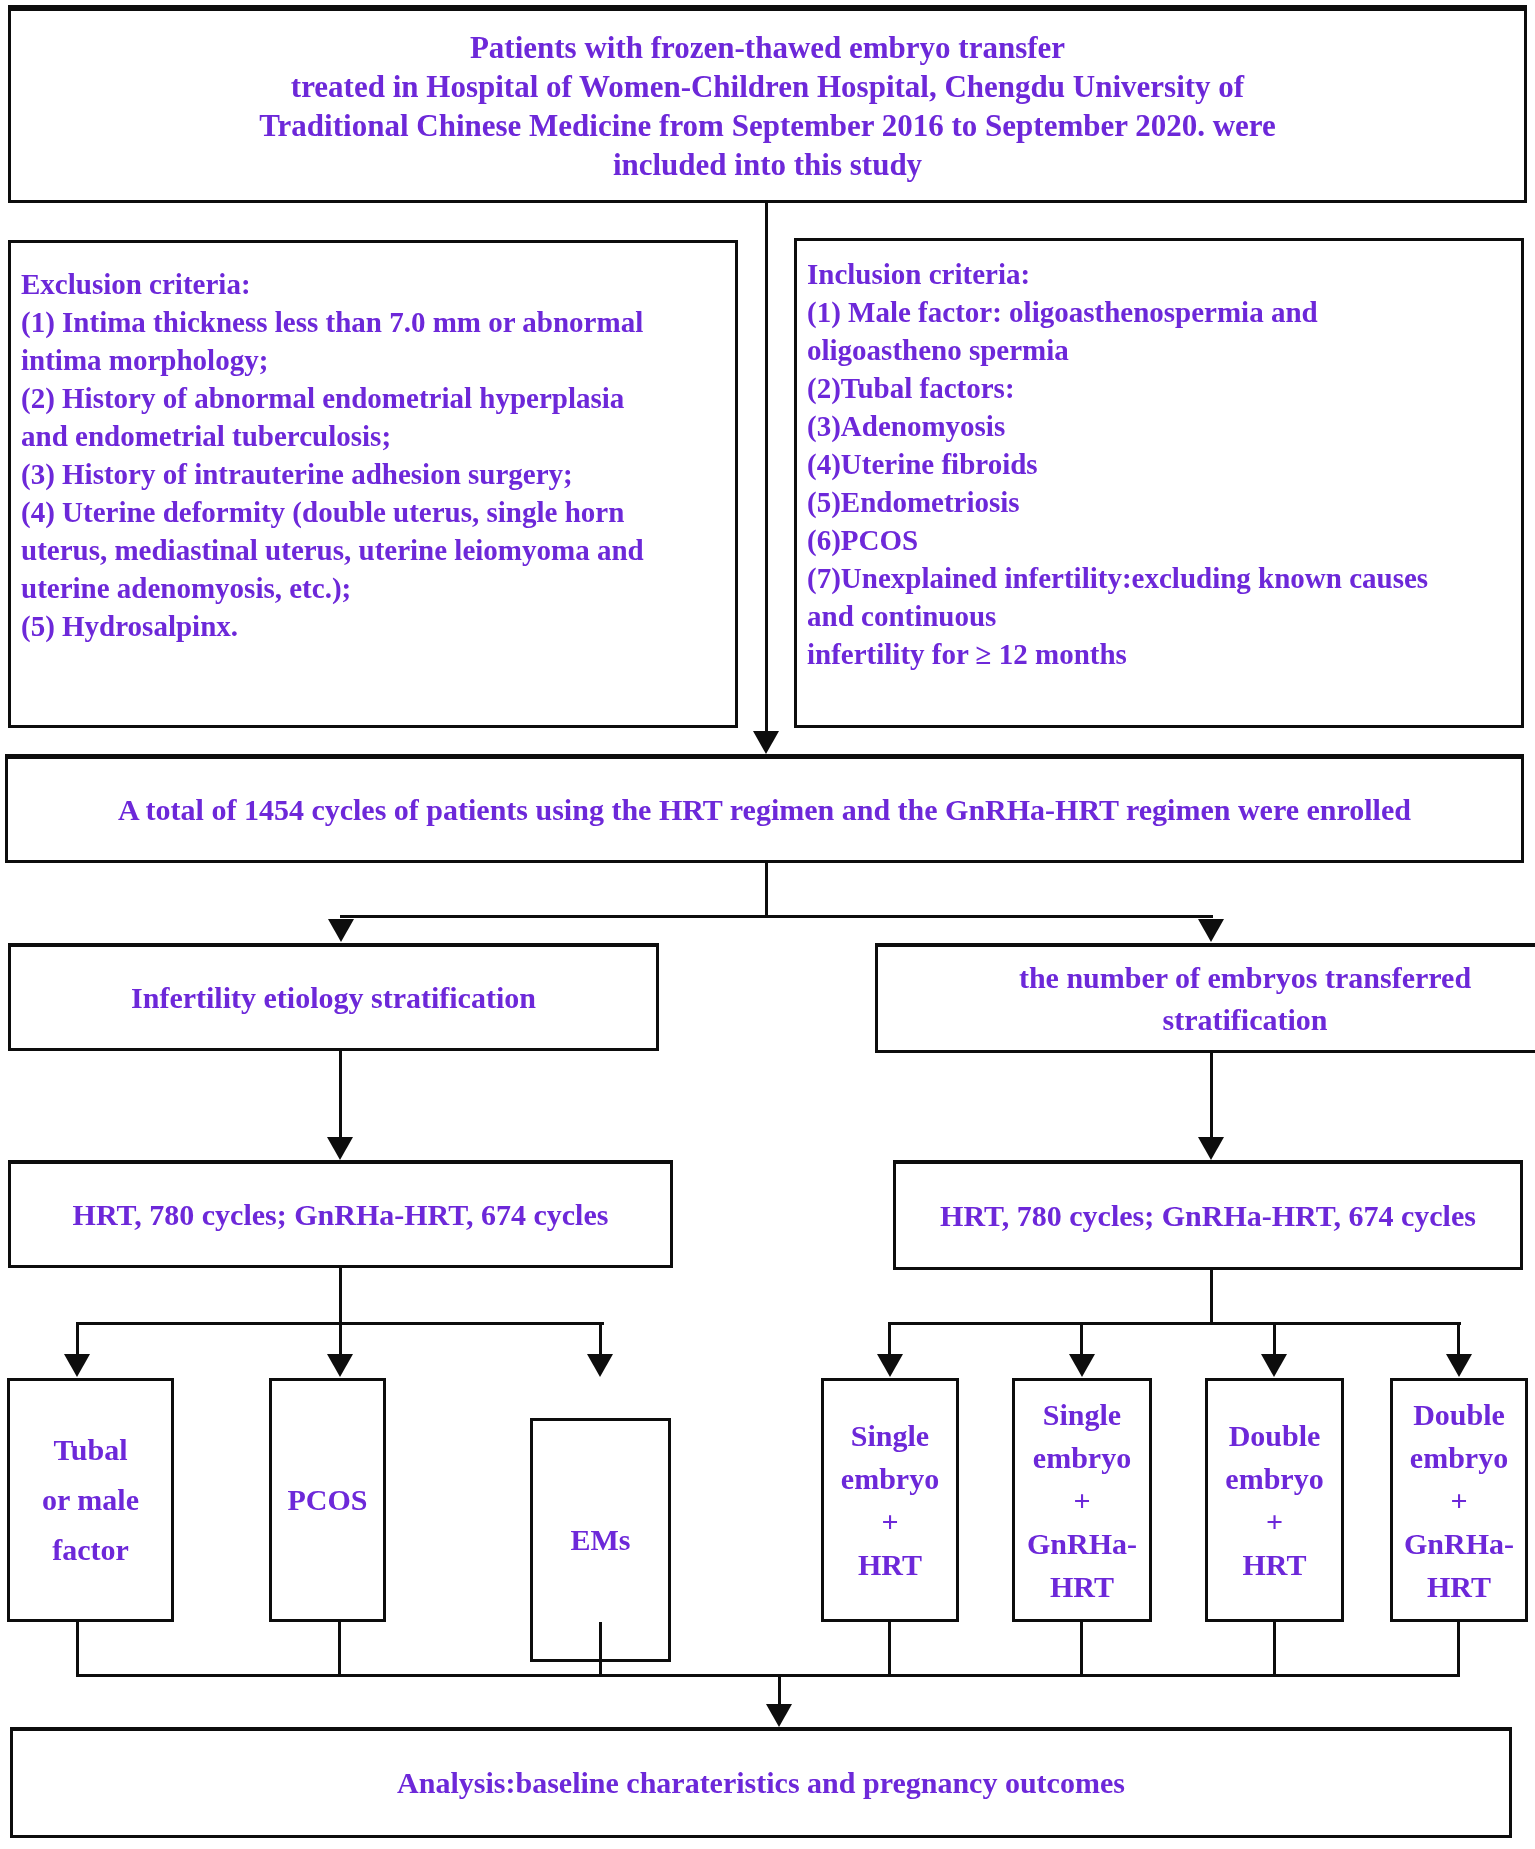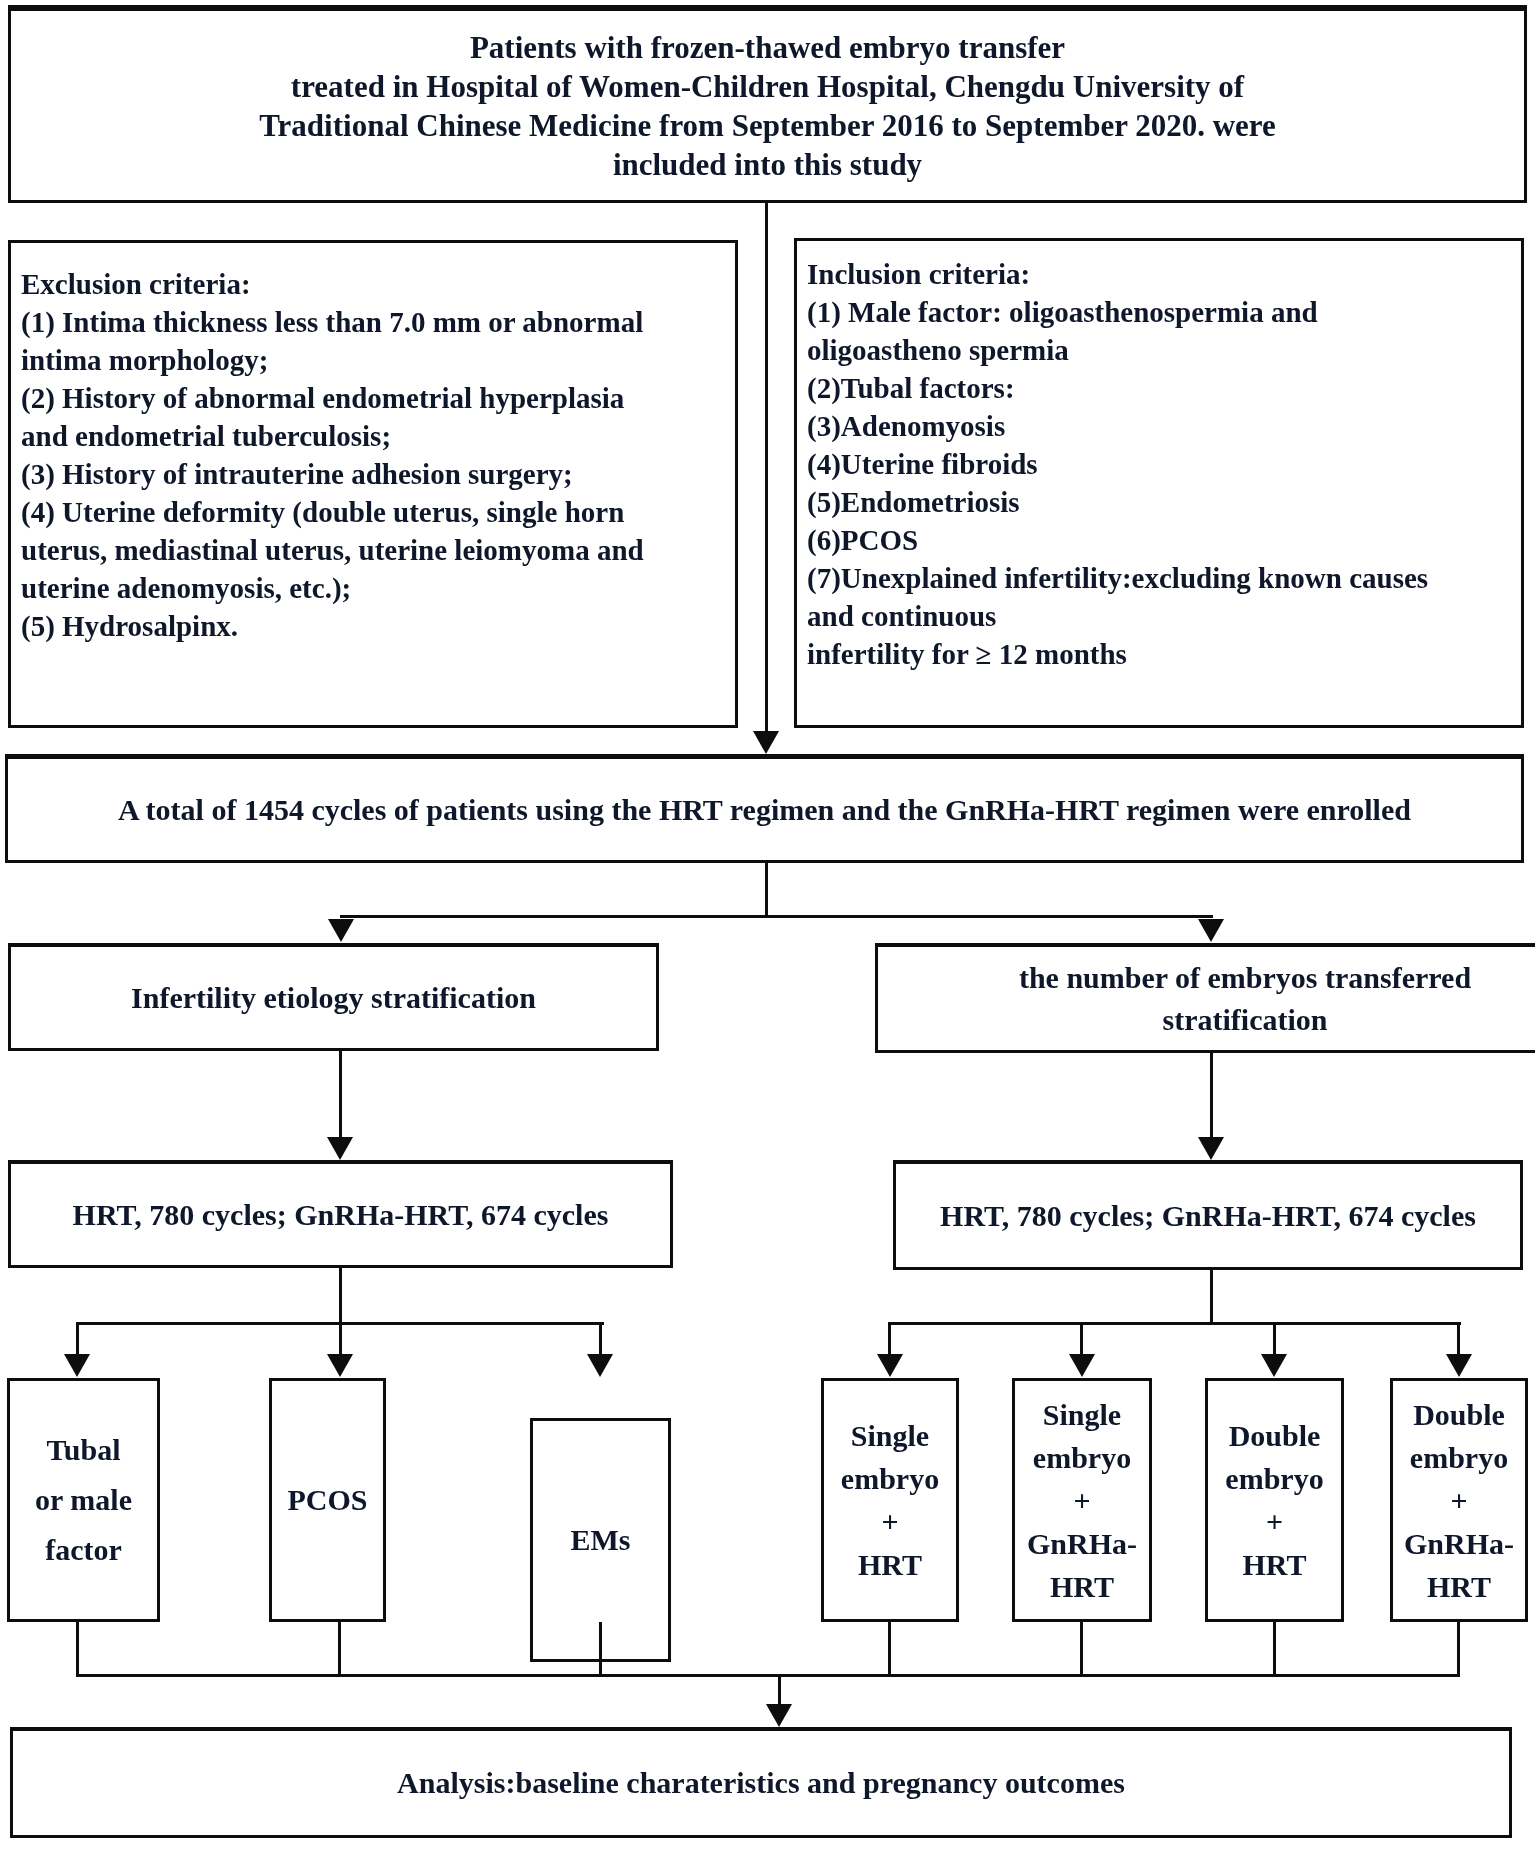--- a/index.html
+++ b/index.html
@@ -2,21 +2,21 @@
 <html><head>
 <meta charset="utf-8">
 <style>
   html,body{margin:0;padding:0;background:#ffffff;}
   .canvas{
     position:relative;
     width:1535px;height:1849px;
     background:#ffffff;
     font-family:"Liberation Serif","DejaVu Serif",serif;
     font-weight:bold;
-    color:#0f172a;
+    color:#6d28d9;
     overflow:hidden;
   }
   .box{
     position:absolute;
     box-sizing:border-box;
     background:#ffffff;
     border:3px solid #0d0d0d;
   }
   .center{
     display:flex;align-items:center;justify-content:center;
@@ -28,21 +28,21 @@
   .exclusion-box{left:8px;top:240px;width:730px;height:488px;padding:22px 8px 6px 10px;font-size:29px;line-height:38px;}
   .inclusion-box{left:794px;top:238px;width:730px;height:490px;padding:14px 8px 0 10px;font-size:29px;line-height:38px;}
   .enrolled-box{left:5px;top:754px;width:1519px;height:109px;border-top-width:5px;font-size:30px;}
   .strat-left-box{left:8px;top:943px;width:651px;height:108px;border-top-width:4px;font-size:30px;}
   .strat-right-box{left:875px;top:943px;width:740px;height:110px;border-top-width:4px;font-size:30px;line-height:42px;}
   .cycles-left-box{left:8px;top:1160px;width:665px;height:108px;border-top-width:4px;font-size:30px;}
   .cycles-right-box{left:893px;top:1160px;width:630px;height:110px;border-top-width:4px;font-size:30px;}
   .leaf{top:1378px;height:244px;font-size:30px;}
   .leaf-left{line-height:50px;}
   .leaf-right{line-height:43px;}
-  .leaf-tubal{left:7px;width:153px;}
+  .leaf-tubal{left:7px;width:167px;}
   .leaf-pcos{left:269px;width:117px;}
   .leaf-ems{left:530px;width:141px;margin-top:40px;}
   .leaf-se-hrt{left:821px;width:138px;}
   .leaf-se-gnrha{left:1012px;width:140px;}
   .leaf-de-hrt{left:1205px;width:139px;}
   .leaf-de-gnrha{left:1390px;width:138px;}
   .analysis-box{left:10px;top:1727px;width:1502px;height:111px;border-top-width:4px;font-size:30px;}
   
   .line{position:absolute;background:#0d0d0d;}
   .vline{width:3px;}

